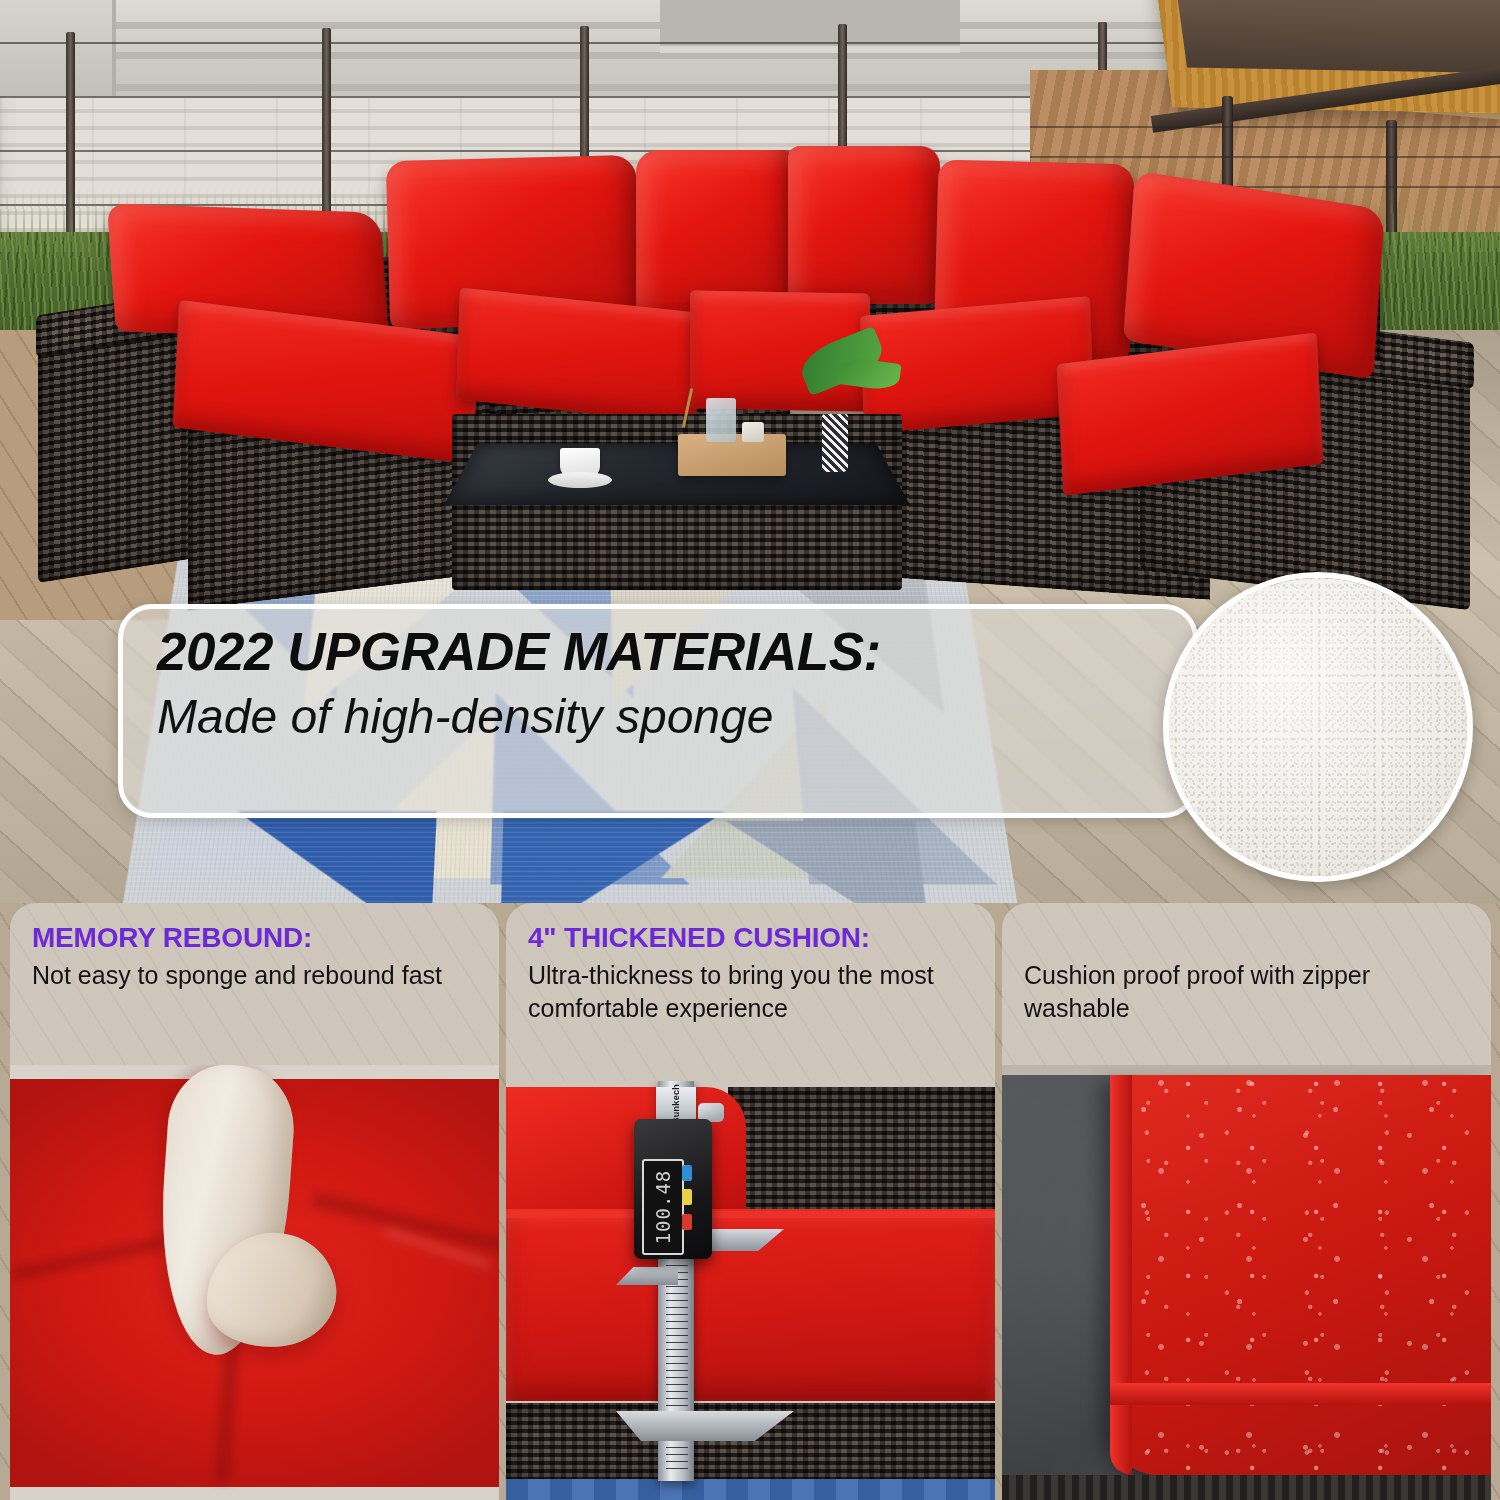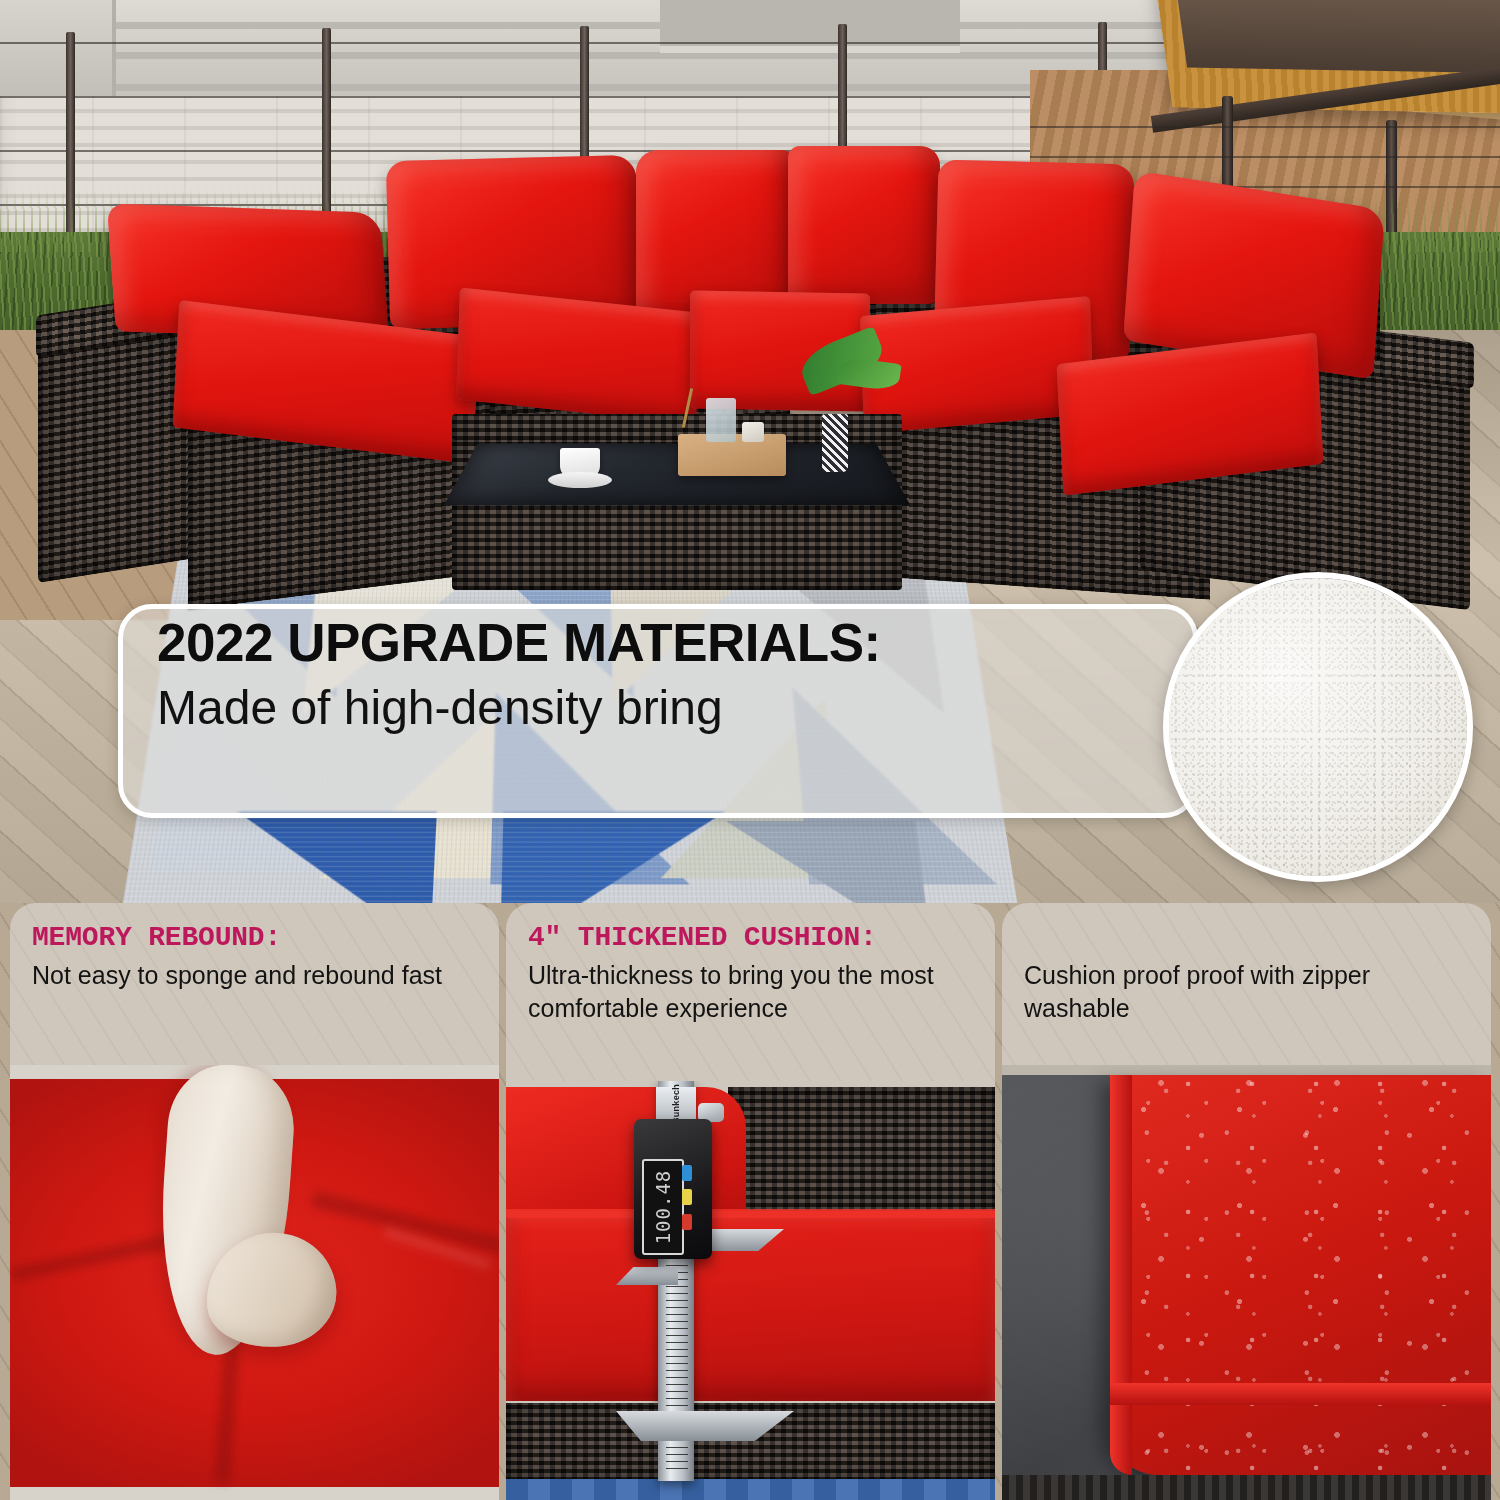--- a/index.html
+++ b/index.html
@@ -101,21 +101,21 @@
   .table-glass{background:linear-gradient(150deg,#3b3f47 0%,#23272e 40%,#15181d 100%);
     box-shadow:inset 0 0 30px rgba(0,0,0,.7);}
 
   
   .banner{position:absolute;left:118px;top:604px;width:1070px;height:204px;
     border:5px solid #ffffff;border-radius:34px;
     background:rgba(226,224,221,.55);
     backdrop-filter:blur(1px);
     box-shadow:0 3px 14px rgba(0,0,0,.18);
     overflow:hidden;}
-  .banner-txt{position:absolute;left:34px;top:3px;width:1010px;}
+  .banner-txt{position:absolute;left:34px;top:12px;width:1010px;font-style:italic;}
   .banner-h1{font-size:53px;font-weight:700;letter-spacing:-.5px;color:#0d0d0d;
     line-height:1.18;white-space:nowrap;
     text-shadow:0 0 2px rgba(255,255,255,.35);}
   .banner-h2{font-size:48px;font-weight:400;color:#111;line-height:1.22;
     white-space:nowrap;margin-top:4px;}
 
   
   .circle-inset{position:absolute;left:1163px;top:572px;width:298px;height:298px;
     border-radius:50%;border:6px solid #ffffff;overflow:hidden;
     box-shadow:0 4px 16px rgba(0,0,0,.25);}
@@ -135,21 +135,21 @@
   .panels{position:absolute;left:0;top:903px;width:1500px;height:597px;}
   .panel{position:absolute;top:0;width:489px;height:597px;overflow:hidden;
     border-top-left-radius:26px;border-top-right-radius:26px;}
   .p1{left:10px;} .p2{left:506px;} .p3{left:1002px;}
   .panel-gap-bg{position:absolute;left:0;top:0;width:1500px;height:597px;
     background:repeating-linear-gradient(58deg,#b7a993 0 24px,#a89a84 24px 26px);}
   .panel-head{position:absolute;left:0;top:0;width:100%;height:162px;
     background:rgba(224,221,215,.58);}
   .panel-head.tall{height:178px;}
   .ph-title{position:absolute;left:22px;top:19px;font-size:28px;font-weight:700;
-    color:#be185d;letter-spacing:-.2px;white-space:nowrap;font-family:Liberation Mono, monospace;}
+    color:#6d28d9;letter-spacing:-.2px;white-space:nowrap;}
   .ph-body{position:absolute;left:22px;top:56px;font-size:25px;font-weight:400;
     color:#131313;line-height:1.30;width:440px;}
   .panel-photo{position:absolute;left:0;width:100%;overflow:hidden;}
 
   
   .pp1{top:162px;height:435px;background:#d8d3ca;}
   .pp1 .cushion{position:absolute;left:0;top:14px;width:489px;height:408px;
     background:radial-gradient(ellipse 70% 60% at 50% 48%,#e0241d 0%,#cf1811 55%,#b01310 100%);}
   .pp1 .fold{position:absolute;background:rgba(255,255,255,.10);filter:blur(4px);}
   .pp1 .shadowfold{position:absolute;background:rgba(110,8,8,.35);filter:blur(5px);}
@@ -381,21 +381,21 @@
                   background:linear-gradient(120deg,#2f7a2f,#58a843);
                   border-radius:50% 10% 50% 10%;transform:rotate(-22deg);"></div>
       <div style="position:absolute;left:838px;top:360px;width:62px;height:28px;
                   background:linear-gradient(120deg,#3c8a33,#6cb94f);
                   border-radius:50% 10% 50% 10%;transform:rotate(8deg);"></div>
     </div>
 
     <div class="banner">
       <div class="banner-txt">
         <div class="banner-h1">2022 UPGRADE MATERIALS:</div>
-        <div class="banner-h2">Made of high-density bring</div>
+        <div class="banner-h2">Made of high-density sponge</div>
       </div>
     </div>
 
     <div class="circle-inset">
       <div class="sponge"></div>
     </div>
 
   </div>
 
   <div class="panels">

